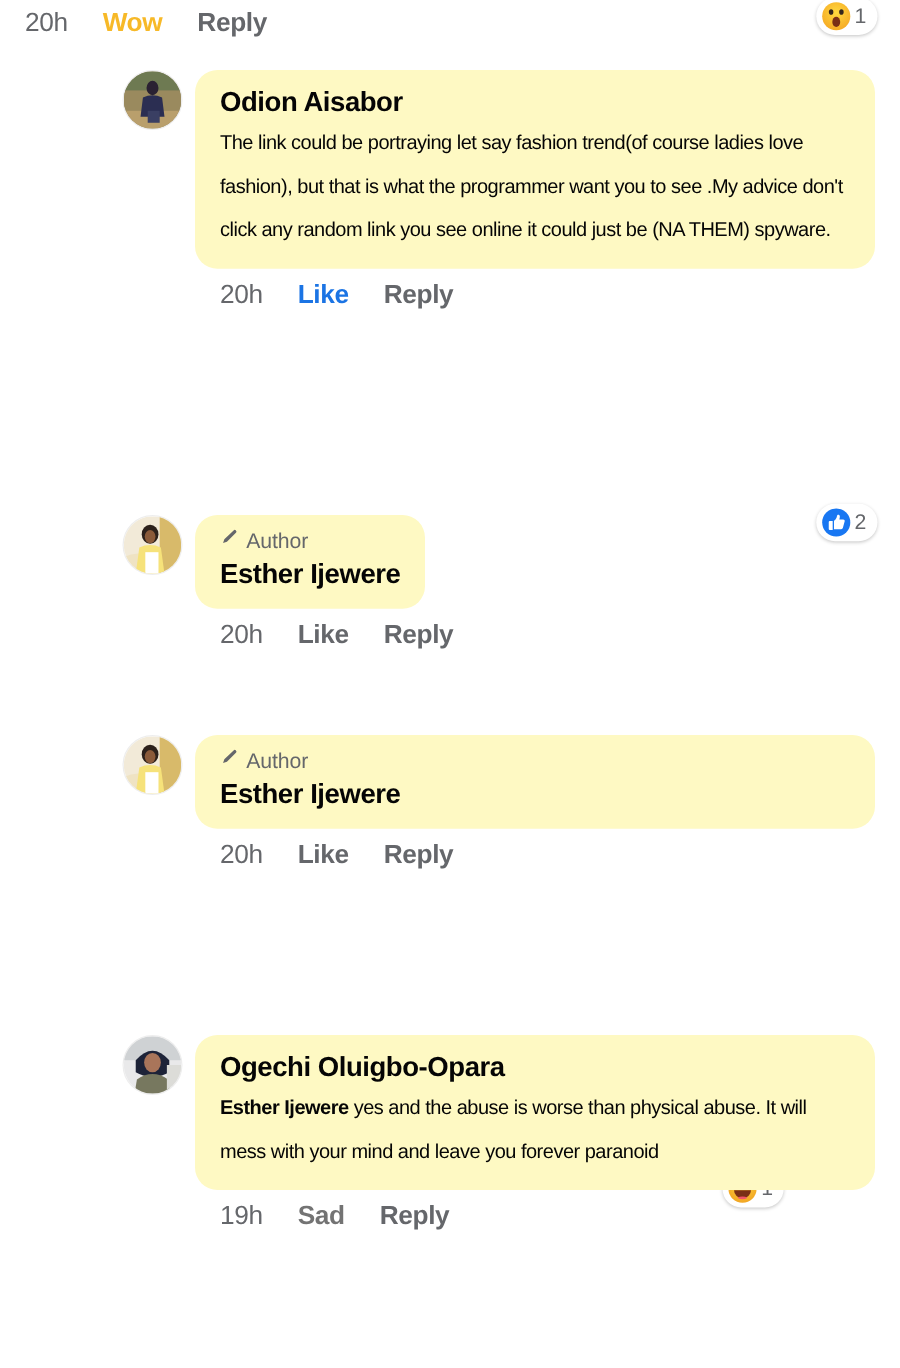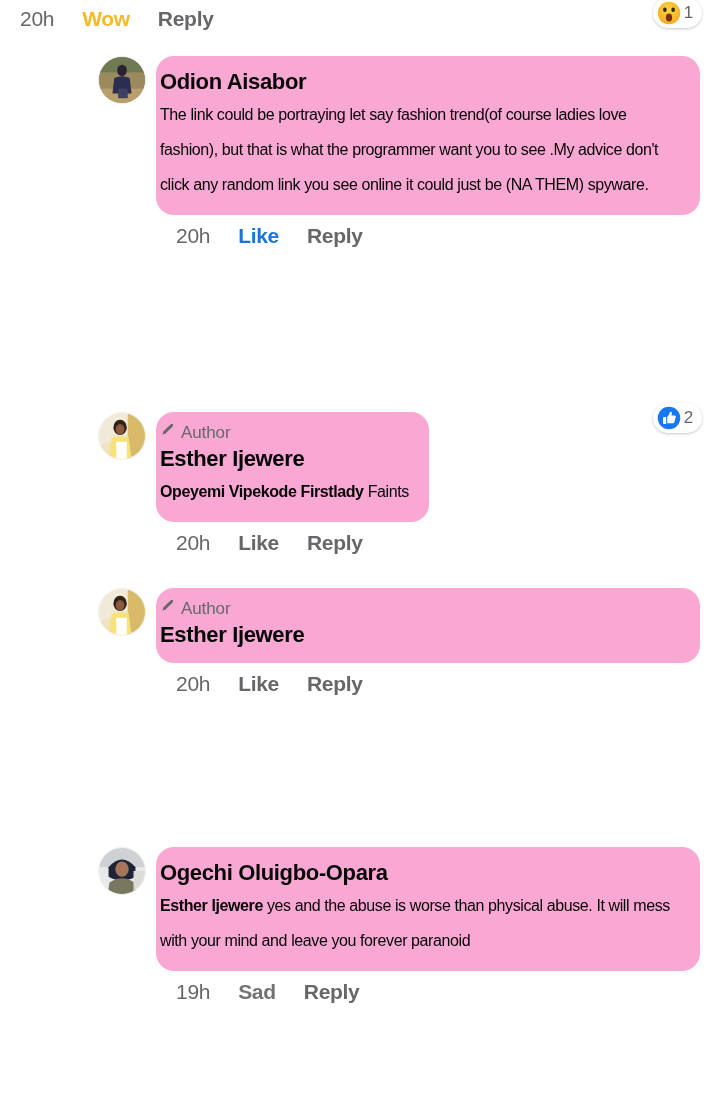--- a/index.html
+++ b/index.html
@@ -44,23 +44,23 @@
   }
   .avatar svg { display: block; width: 100%; height: 100%; }
 
   .comment-col {
     position: relative;
     margin-left: 60px;
     width: 544px;
   }
 
   .bubble {
-    background: #f9a8d4;
+    background: #fef9c3;
     border-radius: 18px;
-    padding: 11px 20px 13px 4px;
+    padding: 11px 20px 13px 20px;
     box-sizing: border-box;
     display: inline-block;
     max-width: 544px;
   }
   .bubble.full { display: block; width: 544px; }
   .bubble.narrow { display: inline-block; }
 
   .author-tag {
     display: flex;
     align-items: flex-start;
@@ -142,21 +142,21 @@
   #pill-wow         { right: 18px; top: 0px; }
 
   #c-odion          { position:absolute; left:0;   top:56px;  width:720px; }
   #pill-like2       { right: 18px; top: 347px; }
 
   #c-esther-1       { position:absolute; left:0;   top:412px; width:720px; }
   #pill-haha        { left: 578px; top: 524px; }
 
   #c-esther-2       { position:absolute; left:0;   top:588px; width:720px; }
 
-  #c-ogechi         { position:absolute; left:0;   top:847px; width:720px; }
+  #c-ogechi         { position:absolute; left:0;   top:828px; width:720px; }
 </style>
 </head>
 <body>
 
 <div class="feed">
 
   <div id="row-wow">
     <div class="actions">
       <span class="act time">20h</span>
       <span class="act btn wow-active">Wow</span>
@@ -232,21 +232,20 @@
       <div class="bubble narrow">
         <div class="author-tag">
           <span class="pencil">
             <svg width="15" height="15" viewBox="0 0 16 16">
               <path d="M11.6 1.4a1.4 1.4 0 0 1 2 2L5.9 11.1 2.6 12.2l1.1-3.3z" fill="#65676b"></path>
             </svg>
           </span>
           <span class="author-label">Author</span>
         </div>
         <div class="name">Esther Ijewere</div>
-        <div class="body"><span class="mention">Opeyemi Vipekode Firstlady</span><span> Faints</span></div>
       </div>
       <div class="actions">
         <span class="act time">20h</span>
         <span class="act btn">Like</span>
         <span class="act btn">Reply</span>
       </div>
     </div>
     <div class="reaction-pill" id="pill-haha">
       <span class="emoji">
         <svg viewBox="0 0 32 32">

